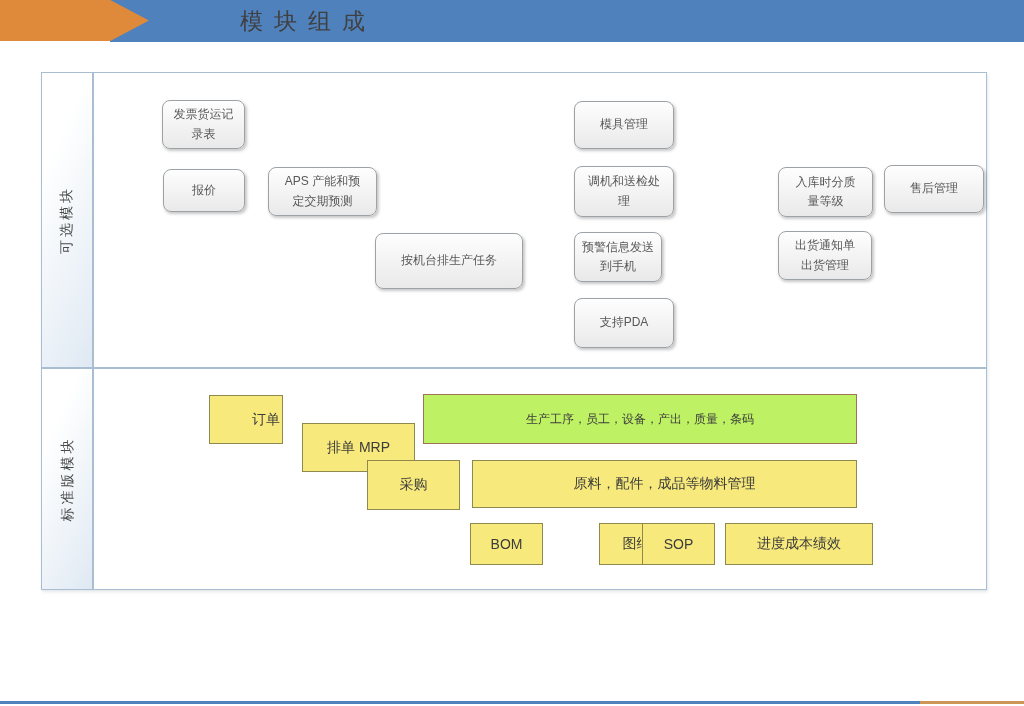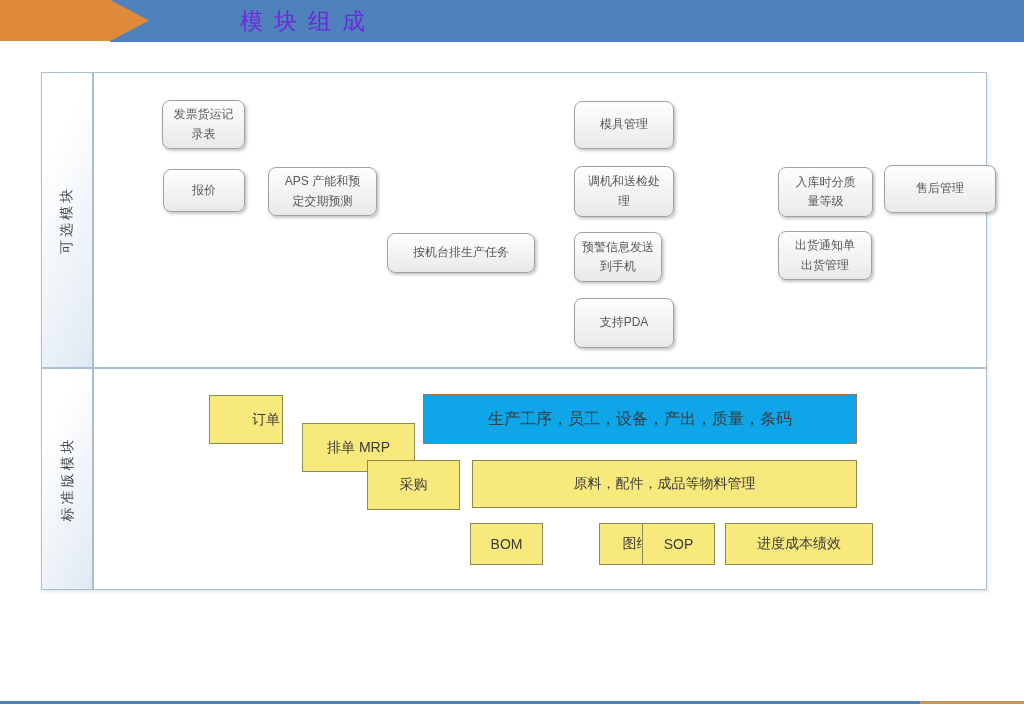--- a/index.html
+++ b/index.html
@@ -14,21 +14,21 @@
     position:absolute; left:110px; top:0; width:914px; height:42px;
     background:#4F81BD;
   }
   .header-arrow {
     position:absolute; left:0; top:0; width:149px; height:41px;
     background:#DE8A3A;
     clip-path:polygon(0 0, 74% 0, 100% 50%, 74% 100%, 0 100%);
   }
   .slide-title {
     position:absolute; left:240px; top:0; height:30px; line-height:42px;
-    color:#6d28d9; font-size:23px; letter-spacing:11px; white-space:nowrap;
+    color:#404040; font-size:23px; letter-spacing:11px; white-space:nowrap;
   }
 
   
   .table-outer {
     position:absolute; left:41px; top:72px; width:946px; height:518px;
     border:1.5px solid #A9BED2; box-sizing:border-box;
     box-shadow:1px 2px 3px rgba(100,120,140,.18);
     background:#ffffff;
   }
   .label-col-divider {
@@ -61,22 +61,22 @@
     border:1px solid #9DA2A6; border-radius:8px;
     background:linear-gradient(#fefefe,#e9e9e9);
     box-shadow:1.5px 2px 3px rgba(0,0,0,.22);
     color:#585858; font-size:12px; line-height:1.6;
   }
   .box.yellow {
     background:#F7E97C; border:1px solid #8D894F;
     color:#3c3c3c; font-size:14px;
   }
   .box.orange {
-    background:#0ea5e9; border:1px solid #9E7355;
-    color:#3c3c3c; font-size:16px;
+    background:#bef264; border:1px solid #9E7355;
+    color:#3c3c3c; font-size:12px;
   }
 
   
   .footer-line { position:absolute; left:0; bottom:2px; width:1024px; height:3px; }
   .footer-blue   { position:absolute; left:0;    top:0; width:920px; height:3px; background:#4F81BD; }
   .footer-orange { position:absolute; left:920px; top:0; width:104px; height:3px; background:#CE9654; }
 </style>
 </head>
 <body>
 
@@ -94,32 +94,32 @@
   <div class="label-col-divider"></div>
   <div class="row-divider"></div>
 </div>
 
 <div id="modules-layer">
     <div class="box gray" style="left: 162px; top: 100px; width: 83px; height: 49px;">发票货运记
 录表</div>
     <div class="box gray" style="left: 163px; top: 169px; width: 82px; height: 43px;">报价</div>
     <div class="box gray" style="left: 268px; top: 167px; width: 109px; height: 49px;">APS 产能和预
 定交期预测</div>
-    <div class="box gray" style="left: 375px; top: 233px; width: 148px; height: 40px; margin-left: 12px;">按机台排生产任务</div>
+    <div class="box gray" style="left: 375px; top: 233px; width: 148px; height: 56px;">按机台排生产任务</div>
     <div class="box gray" style="left: 574px; top: 101px; width: 100px; height: 48px;">模具管理</div>
     <div class="box gray" style="left: 574px; top: 166px; width: 100px; height: 51px;">调机和送检处
 理</div>
     <div class="box gray" style="left: 574px; top: 232px; width: 88px; height: 50px;">预警信息发送
 到手机</div>
     <div class="box gray" style="left: 574px; top: 298px; width: 100px; height: 50px; border-radius: 8px;">支持PDA</div>
     <div class="box gray" style="left: 778px; top: 167px; width: 95px; height: 50px;">入库时分质
 量等级</div>
     <div class="box gray" style="left: 778px; top: 231px; width: 94px; height: 49px;">出货通知单
 出货管理</div>
-    <div class="box gray" style="left: 884px; top: 165px; width: 112px; height: 48px;">售后管理</div>
+    <div class="box gray" style="left: 884px; top: 165px; width: 100px; height: 48px;">售后管理</div>
     <div class="box yellow" style="left: 209px; top: 395px; width: 74px; height: 49px; padding-left: 40px;">订单</div>
     <div class="box yellow" style="left: 302px; top: 395px; width: 113px; height: 49px; margin-top: 28px;">排单  MRP</div>
     <div class="box orange" style="left: 423px; top: 394px; width: 434px; height: 50px;">生产工序，员工，设备，产出，质量，条码</div>
     <div class="box yellow" style="left: 367px; top: 460px; width: 93px; height: 50px;">采购</div>
     <div class="box yellow" style="left: 472px; top: 460px; width: 385px; height: 48px;">原料，配件，成品等物料管理</div>
     <div class="box yellow" style="left: 470px; top: 523px; width: 73px; height: 42px;">BOM</div>
     <div class="box yellow" style="left: 555px; top: 523px; width: 75px; height: 42px; margin-left: 44px;">图纸</div>
     <div class="box yellow" style="left: 642px; top: 523px; width: 73px; height: 42px;">SOP</div>
     <div class="box yellow" style="left: 725px; top: 523px; width: 148px; height: 42px;">进度成本绩效</div>
   </div>

